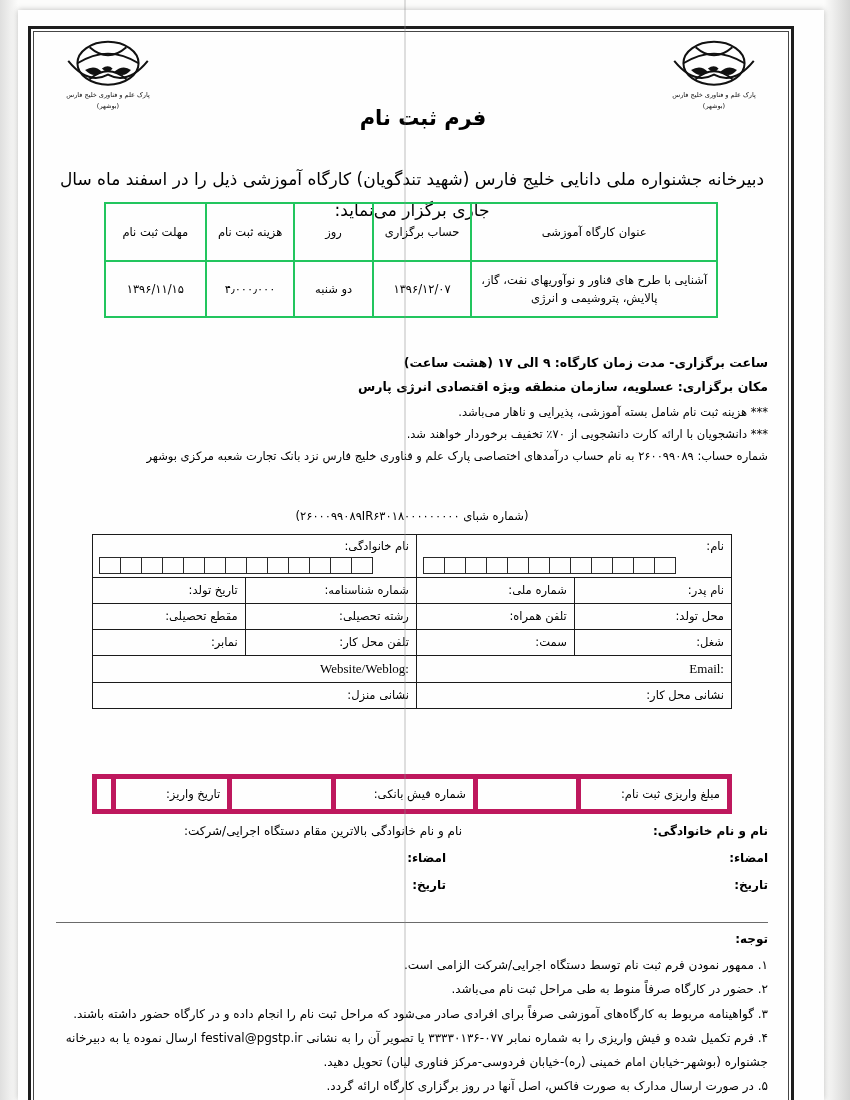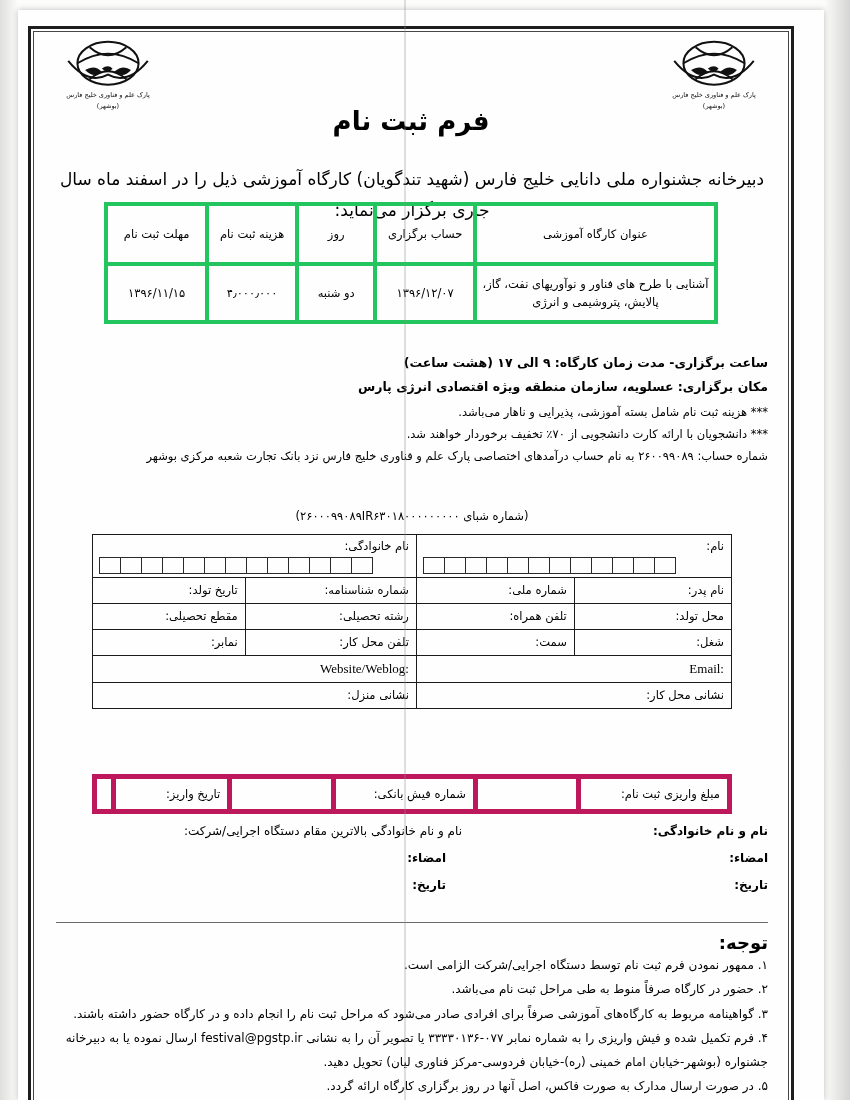--- a/index.html
+++ b/index.html
@@ -88,23 +88,23 @@
     line-height: 1.5;
     margin-top: 1px;
     color: #111;
     letter-spacing: 0;
     white-space: nowrap;
   }
 
   
   #form-title {
     position: absolute;
-    top: 72px; left: 0; width: 742px;
+    top: 72px; left: 12px; width: 742px;
     text-align: center;
-    font-size: 26px;
+    font-size: 21px;
     font-weight: bold;
     letter-spacing: 0.5px;
   }
 
   
   #intro-paragraph {
     position: absolute;
     top: 130px; right: 14px; width: 712px;
     text-align: center;
     font-size: 17px;
@@ -114,21 +114,21 @@
   
   #workshop-table {
     position: absolute;
     top: 168px; right: 64px;
     width: 614px;
     border-collapse: collapse;
     font-size: 11.5px;
     direction: rtl;
   }
   #workshop-table th, #workshop-table td {
-    border: 4px solid #22c55e;
+    border: 2px solid #22c55e;
     text-align: center;
     vertical-align: middle;
     padding: 5px 0;
     line-height: 1.6;
   }
   #workshop-table th { font-weight: normal; height: 46px; }
   #workshop-table td { height: 44px; }
   .col-title  { width: 250px; }
   .col-date   { width: 98px; }
   .col-day    { width: 78px; }
@@ -218,21 +218,21 @@
     top: 888px; right: 14px;
     width: 712px; height: 0;
     border-top: 1px solid #6a6a6a;
   }
 
   
   #notes-heading {
     position: absolute;
     top: 898px; right: 14px; width: 712px;
     text-align: right;
-    font-size: 18px;
+    font-size: 12px;
     font-weight: bold;
   }
   #notes-list {
     position: absolute;
     top: 920px; right: 14px; width: 712px;
     text-align: right;
     font-size: 12px;
     line-height: 1.95;
   }
   .note-item { margin-bottom: 1px; }

